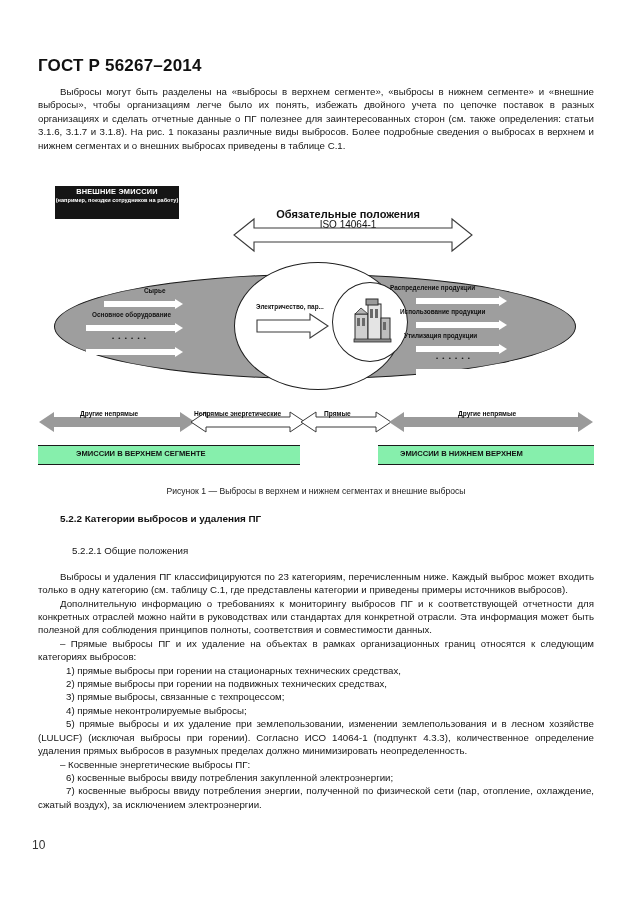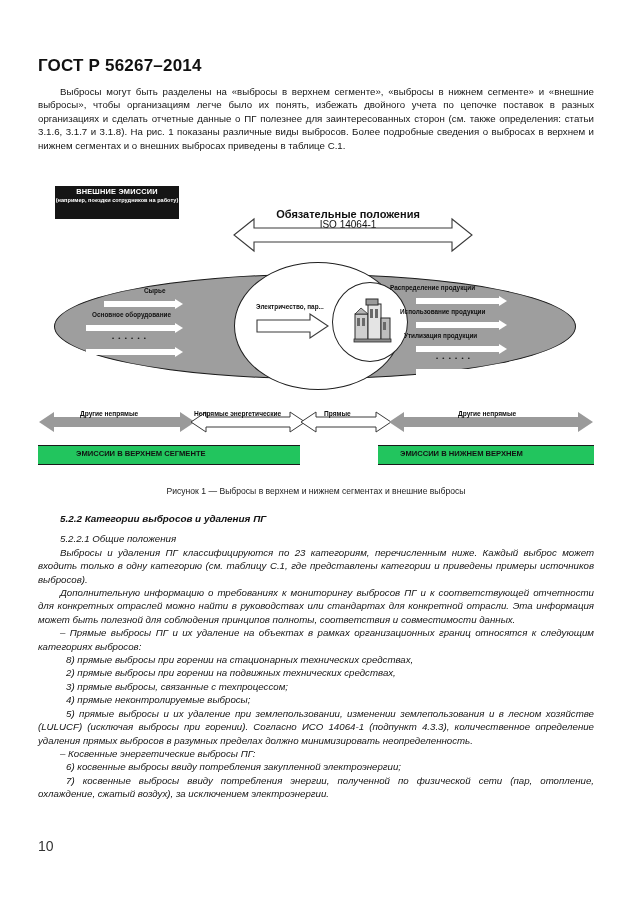--- a/index.html
+++ b/index.html
@@ -64,21 +64,21 @@
 
   h3.sec {
     margin: 0;
     font-size: 9.9px;
     font-weight: bold;
     line-height: 13.4px;
     text-indent: 22px;
     color: #111;
   }
   h4.subsec {
-    margin: 0;
+    margin: 12px;
     font-size: 9.7px;
     font-weight: normal;
     line-height: 13.4px;
     text-indent: 22px;
     color: #141414;
   }
   .vspace-s { height: 7px; }
 
   
   .figure {
@@ -263,40 +263,40 @@
     font-size: 6.6px;
     font-weight: bold;
     color: #0e0e0e;
     white-space: nowrap;
     filter: blur(0.2px);
   }
   .seg-banner {
     position: absolute;
     top: 262px;
     height: 18px;
-    background: #22c55e;
+    background: #86efac;
     border-top: 1.2px solid #1a1a1a;
     border-bottom: 1.2px solid #1a1a1a;
   }
   .seg-banner span {
     position: absolute;
     top: 3px;
     font-size: 7.6px;
     font-weight: bold;
     color: #111;
     white-space: nowrap;
     filter: blur(0.2px);
   }
 
   
   .page-num {
     position: absolute;
-    left: 38px;
+    left: 32px;
     top: 838px;
-    font-size: 14px;
+    font-size: 12px;
     color: #333;
   }
 </style>
 </head>
 <body>
 
 <div class="page">
 
   <div class="doc-header">ГОСТ Р 56267–2014</div>
 
@@ -389,28 +389,28 @@
     <div class="seg-banner" style="left:0px; width:262px;">
       <span style="left:38px;">ЭМИССИИ В ВЕРХНЕМ СЕГМЕНТЕ</span>
     </div>
     <div class="seg-banner" style="left:340px; width:216px;">
       <span style="left:22px;">ЭМИССИИ В НИЖНЕМ ВЕРХНЕМ</span>
     </div>
 
     <div class="fig-caption">Рисунок 1 — Выбросы в верхнем и нижнем сегментах и внешние выбросы</div>
   </div>
 
-  <div class="content" style="top:512px;font-style:italic;">
+  <div class="content" style="top:512px;">
     <h3 class="sec">5.2.2 Категории выбросов и удаления ПГ</h3>
     <div class="vspace-s"></div>
     <h4 class="subsec">5.2.2.1 Общие положения</h4>
     <p class="body">Выбросы и удаления ПГ классифицируются по 23 категориям, перечисленным ниже. Каждый вы­брос может входить только в одну категорию (см. таблицу С.1, где представлены категории и приведены примеры источников выбросов).</p>
     <p class="body">Дополнительную информацию о требованиях к мониторингу выбросов ПГ и к соответствующей отчетности для конкретных отраслей можно найти в руководствах или стандартах для конкретной от­расли. Эта информация может быть полезной для соблюдения принципов полноты, соответствия и совместимости данных.</p>
     <p class="body dash">– Прямые выбросы ПГ и их удаление на объектах в рамках организационных границ относятся к следующим категориях выбросов:</p>
-    <p class="listitem">8) прямые выбросы при горении на стационарных технических средствах,</p>
+    <p class="listitem">1) прямые выбросы при горении на стационарных технических средствах,</p>
     <p class="listitem">2) прямые выбросы при горении на подвижных технических средствах,</p>
     <p class="listitem">3) прямые выбросы, связанные с техпроцессом;</p>
     <p class="listitem">4) прямые неконтролируемые выбросы;</p>
     <p class="listitem wrap">5) прямые выбросы и их удаление при землепользовании, изменении землепользования и в лес­ном хозяйстве (LULUCF) (исключая выбросы при горении). Согласно ИСО 14064-1 (подпункт 4.3.3), ко­личественное определение удаления прямых выбросов в разумных пределах должно минимизировать неопределенность.</p>
     <p class="body dash">– Косвенные энергетические выбросы ПГ:</p>
     <p class="listitem">6) косвенные выбросы ввиду потребления закупленной электроэнергии;</p>
     <p class="listitem wrap">7) косвенные выбросы ввиду потребления энергии, полученной по физической сети (пар, отопле­ние, охлаждение, сжатый воздух), за исключением электроэнергии.</p>
   </div>
 
   <div class="page-num">10</div>

